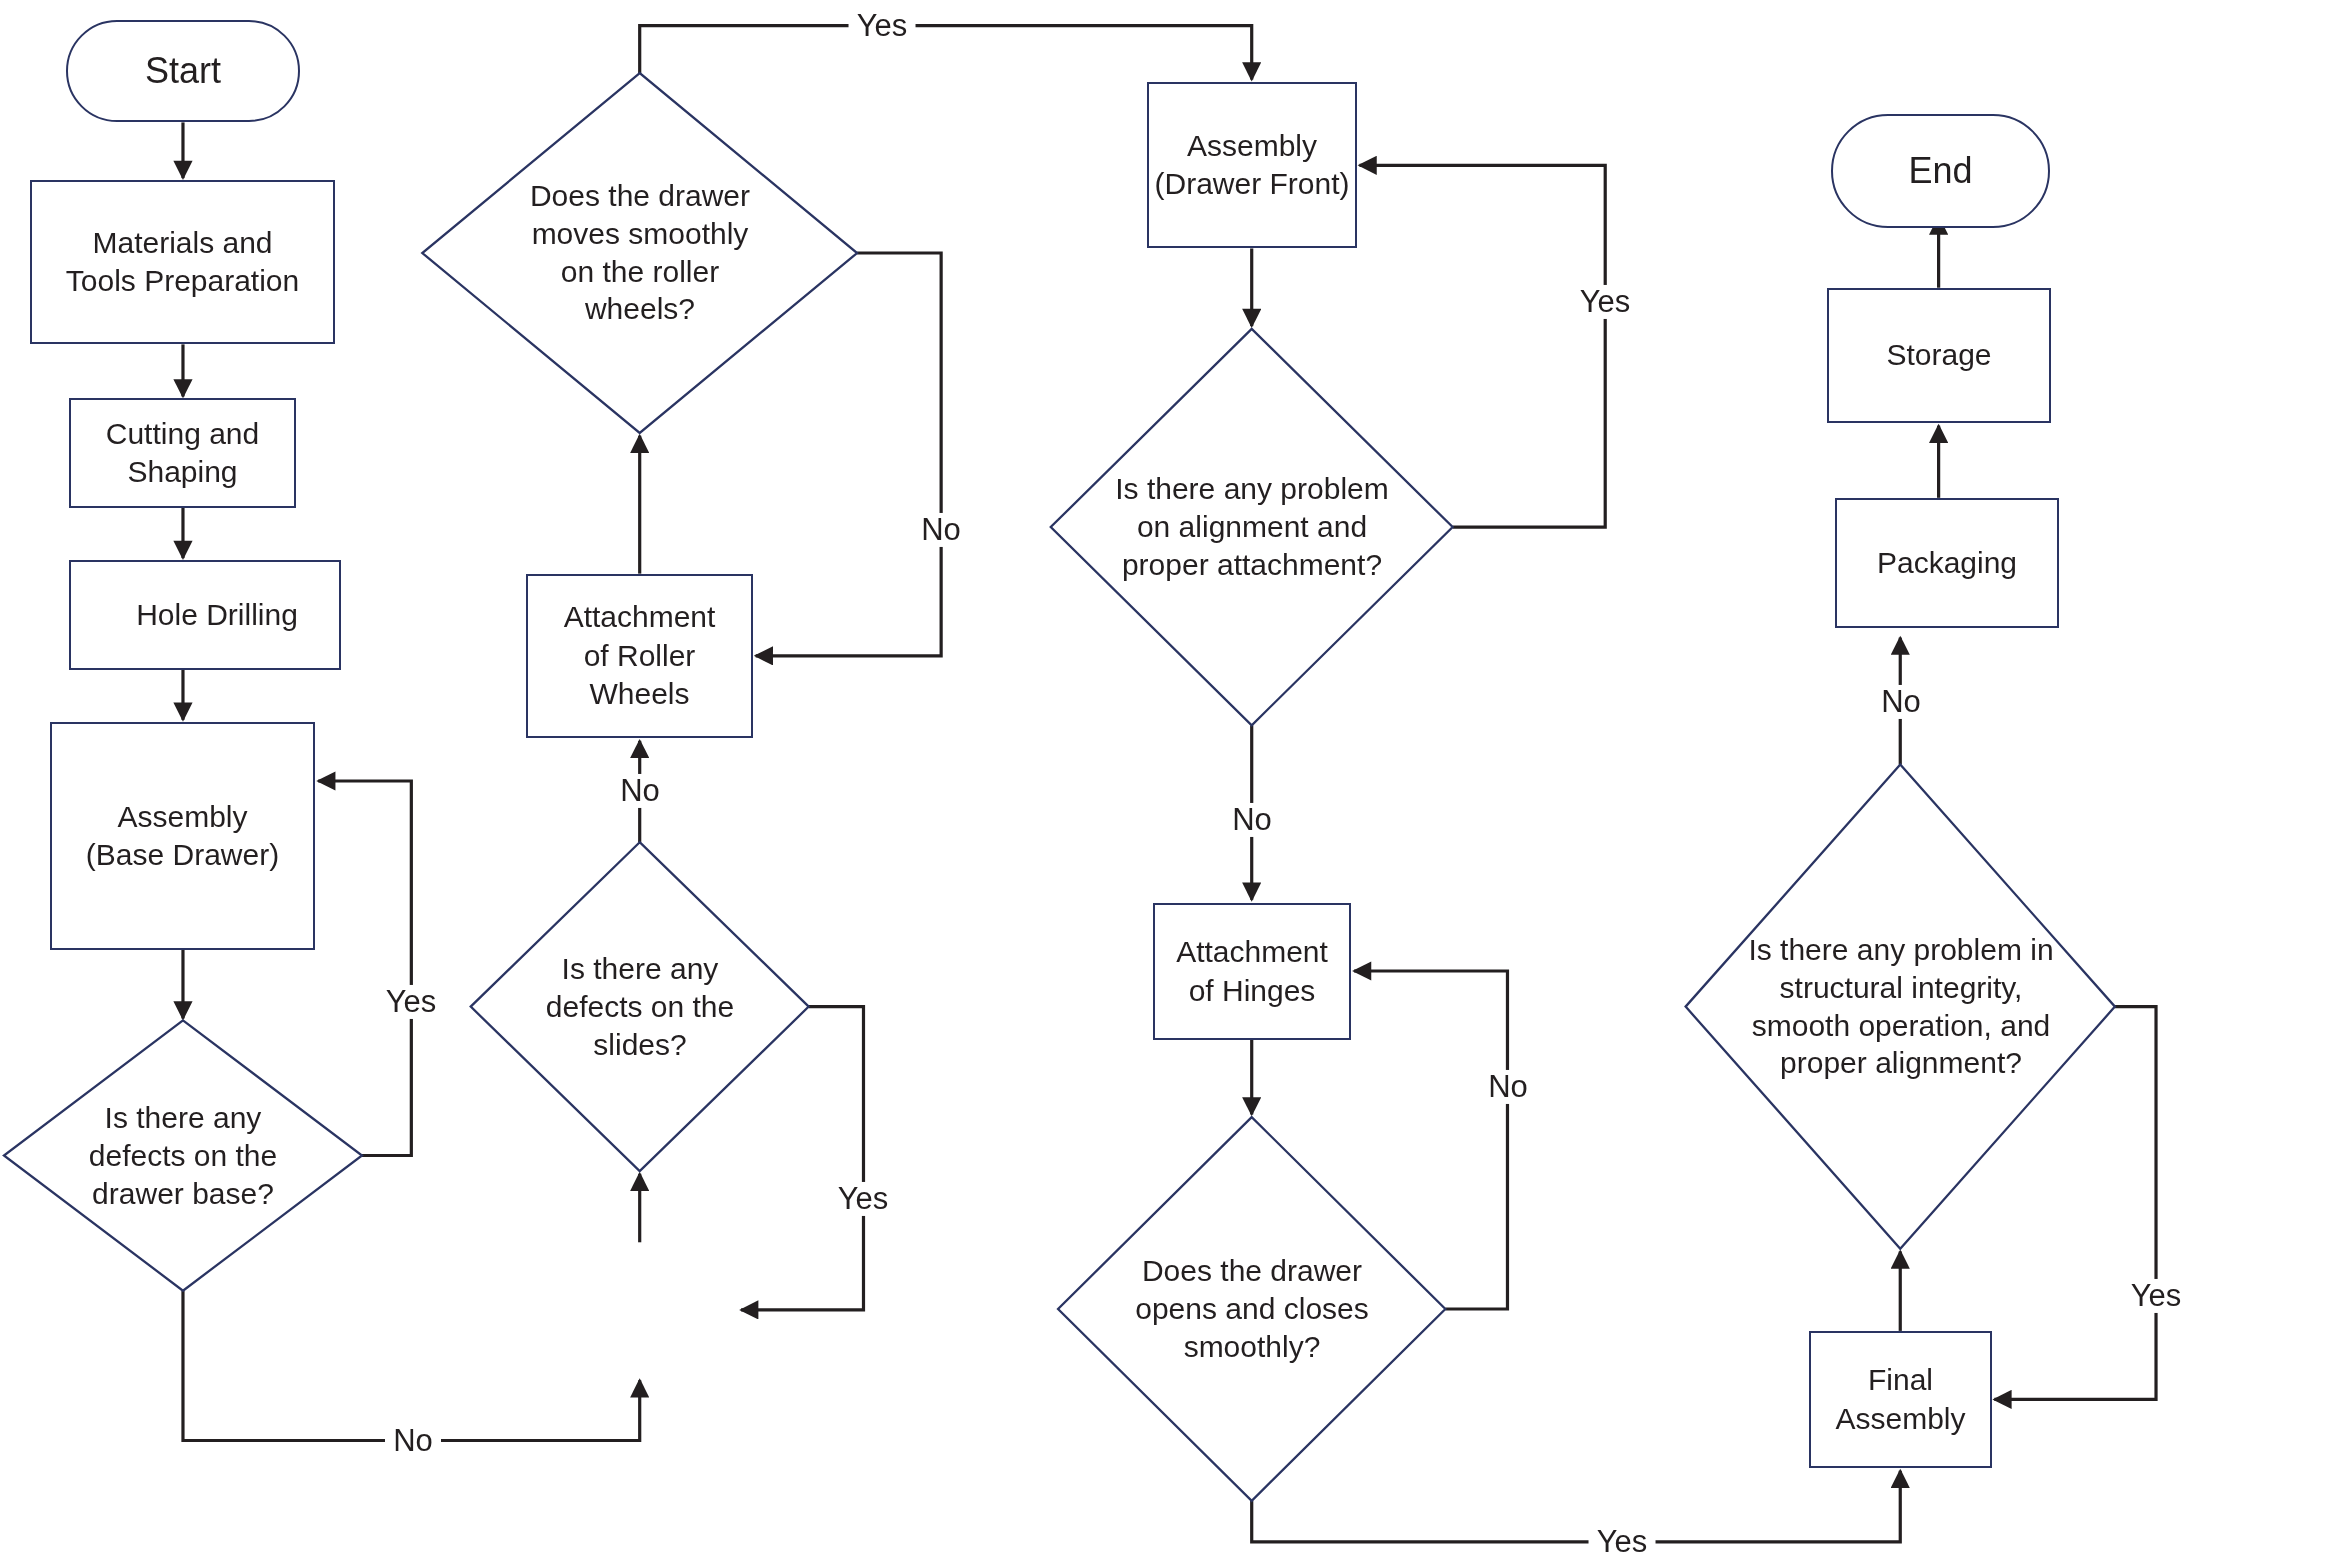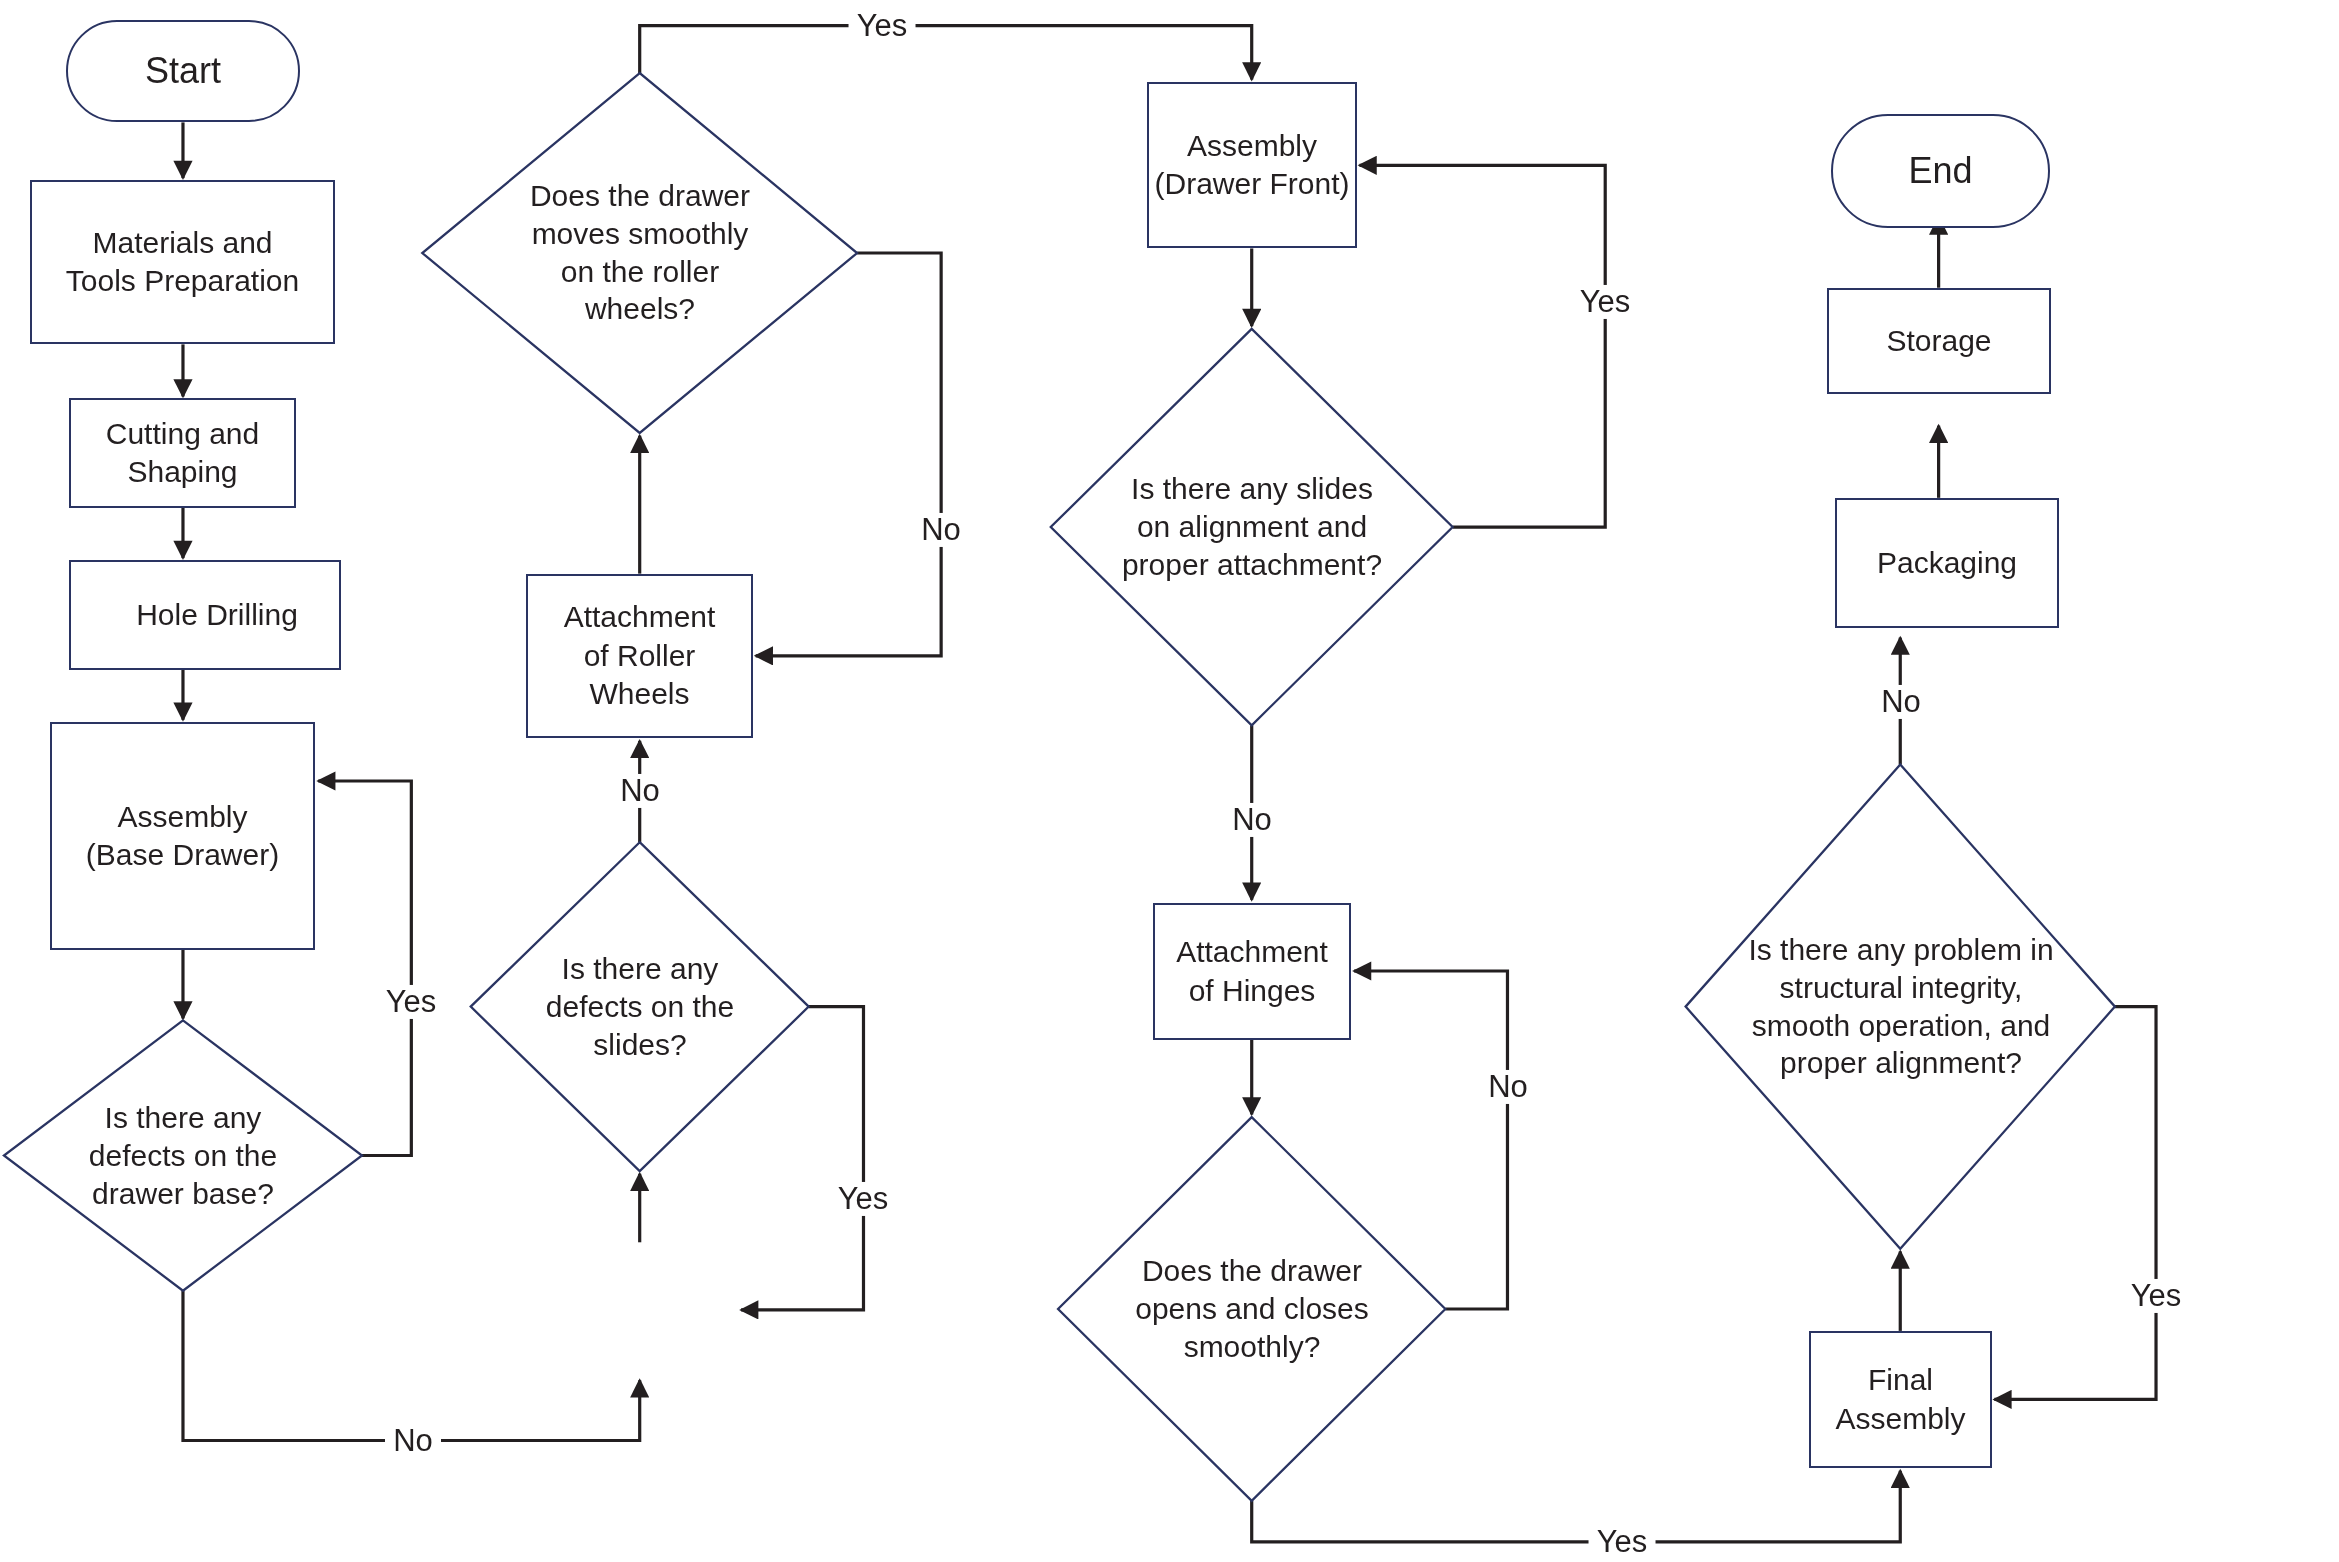--- a/index.html
+++ b/index.html
@@ -112,35 +112,35 @@
 Wheels</div>
   </div>
   <div class="dtext" style="left:640px;top:1007px;width:247px;">Is there any
 defects on the
 slides?</div>
 
   <div class="node" style="left:1147px;top:82px;width:210px;height:166px;">
     <div>Assembly
 (Drawer Front)</div>
   </div>
-  <div class="dtext" style="left:1252px;top:527px;width:311px;">Is there any slides
+  <div class="dtext" style="left:1252px;top:527px;width:311px;">Is there any problem
 on alignment and
 proper attachment?</div>
   <div class="node" style="left:1153px;top:903px;width:198px;height:137px;">
     <div>Attachment
 of Hinges</div>
   </div>
   <div class="dtext" style="left:1252px;top:1309px;width:274px;">Does the drawer
 opens and closes
 smoothly?</div>
 
   <div class="node terminator" style="left:1831px;top:114px;width:219px;height:114px;justify-content:center;">
     <div>End</div>
   </div>
-  <div class="node" style="left:1827px;top:288px;width:224px;height:106px;">
+  <div class="node" style="left:1827px;top:288px;width:224px;height:135px;">
     <div>Storage</div>
   </div>
   <div class="node" style="left:1827px;top:498px;width:224px;height:130px;margin-left:8px;">
     <div>Packaging</div>
   </div>
   <div class="dtext" style="left:1901px;top:1007px;width:347px;">Is there any problem in
 structural integrity,
 smooth operation, and
 proper alignment?</div>
   <div class="node" style="left:1809px;top:1331px;width:183px;height:137px;">

